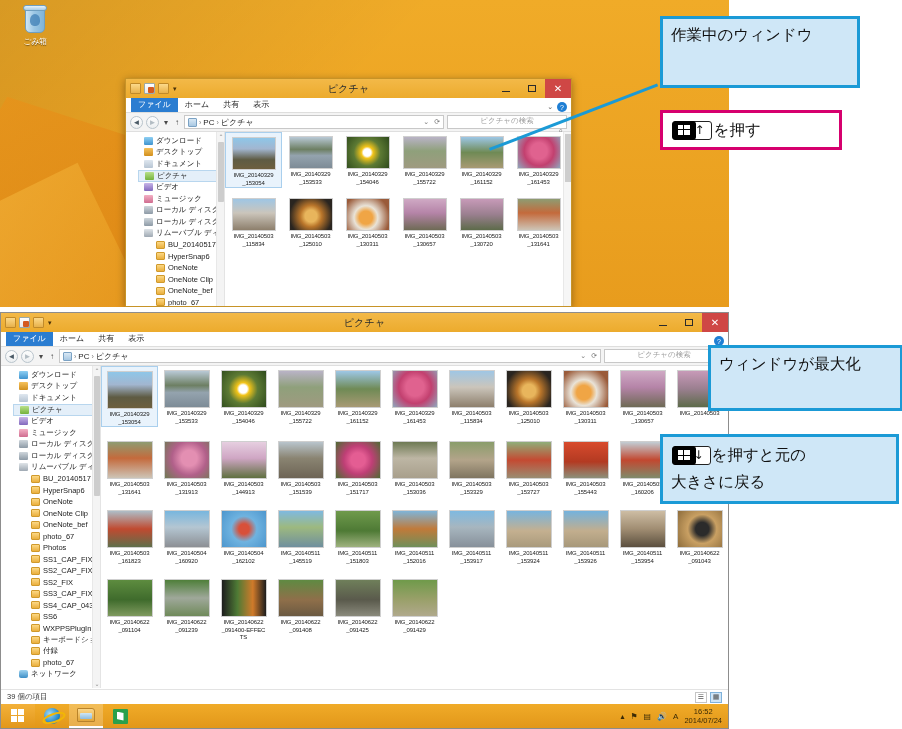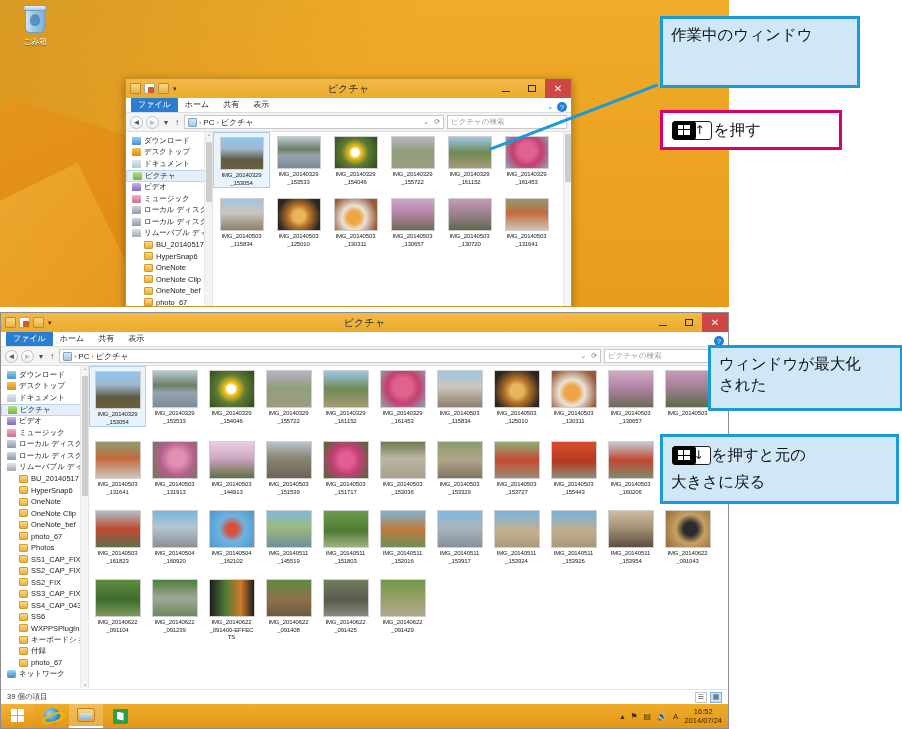--- a/index.html
+++ b/index.html
@@ -103,25 +103,25 @@
   .nav-sm { font-size:8px; color:#4a4a4a; padding:0 2px;}
   .crumb {
     flex:1; height:14px; background:#fff; border:1px solid #c8c8c8;
     display:flex; align-items:center; padding:0 3px; font-size:8px; color:#1e1e1e; gap:2px;
   }
   .crumb .pcico{ width:9px;height:9px;background:linear-gradient(180deg,#d9e8f5,#a8c8e2);
      border:1px solid #7ba2c4; border-radius:1px;}
   .crumb .sep { color:#7a7a7a; font-size:7px; }
   .crumb .tail { margin-left:auto; display:flex; gap:5px; color:#777; font-size:7px;}
   .srch { width:120px; height:14px; background:#fff; border:1px solid #c8c8c8;
-     display:flex; align-items:center; padding:0 3px; font-size:7.5px; color:#9a9a9a;}
+     display:flex; align-items:center; padding:0 3px; font-size:7.5px; color:#9a9a9a;flex-direction:column;}
   .srch .mag { margin-left:auto; color:#6b6b6b; font-size:8px;}
 
   .wbody { display:flex; background:#fff; }
-  .navpane { background:#fff; border-right:1px solid #e4e4e4; overflow:hidden; position:relative;}
+  .navpane { background:#fff; border-right:1px solid #e4e4e4; overflow:hidden; position:relative;margin-left:12px;}
   .navlist { padding:3px 0 0 0; }
   .navitem { display:flex; align-items:center; gap:3px; font-size:7.5px; color:#1c1c1c;
      height:11.5px; padding-left:6px; white-space:nowrap; }
   .navitem.sel { background:#e4eff9; border:1px solid #b8d6ee; height:12px; }
   .navitem.ind { padding-left:18px; }
   .nico { width:9px; height:8px; border-radius:1px; flex:none; }
   .nico.dl { background:linear-gradient(180deg,#8fd0f3,#3f94cf); }
   .nico.dt { background:linear-gradient(180deg,#f6c25c,#d18f1d); }
   .nico.doc{ background:linear-gradient(180deg,#dfe7ef,#b7c5d3); }
   .nico.pic{ background:linear-gradient(180deg,#b9e08a,#74b23c); }
@@ -873,21 +873,20 @@
           <i></i>
         </span>
       </span>
     <span class="plus">+</span>
     <span class="key">↑</span>
     <span>を押す</span>
   </div>
 
   <div class="callout cal-blue" style="left:660px; top:345px; width:195px; height:66px;margin-left:48px;">
     <div>ウィンドウが最大化</div>
-    <div>された</div>
   </div>
 
   <div class="callout cal-blue keys" style="left:660px; top:434px; width:239px; height:70px;">
     <div style="display:flex;align-items:center;width:100%;">
       <span class="key win">
           <span class="wl">
             <i></i>
             <i></i>
             <i></i>
             <i></i>

